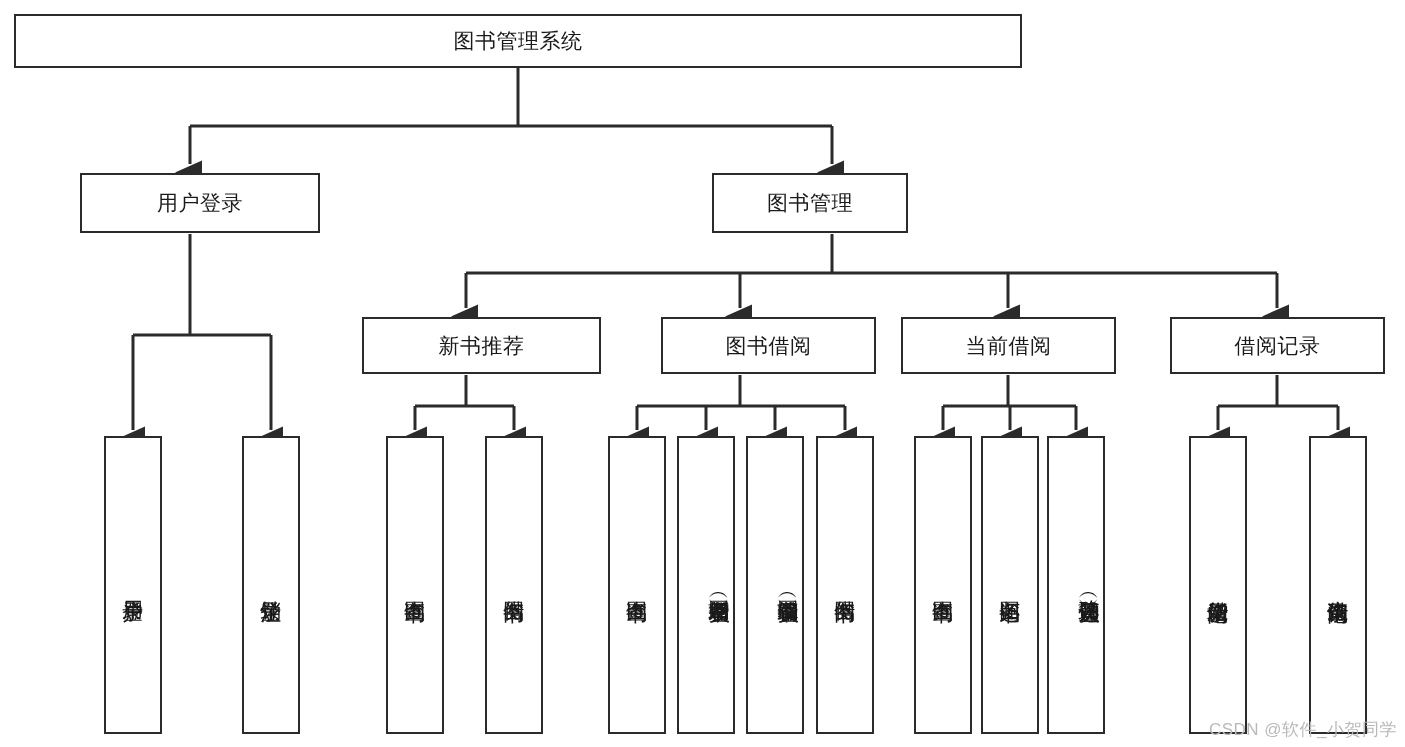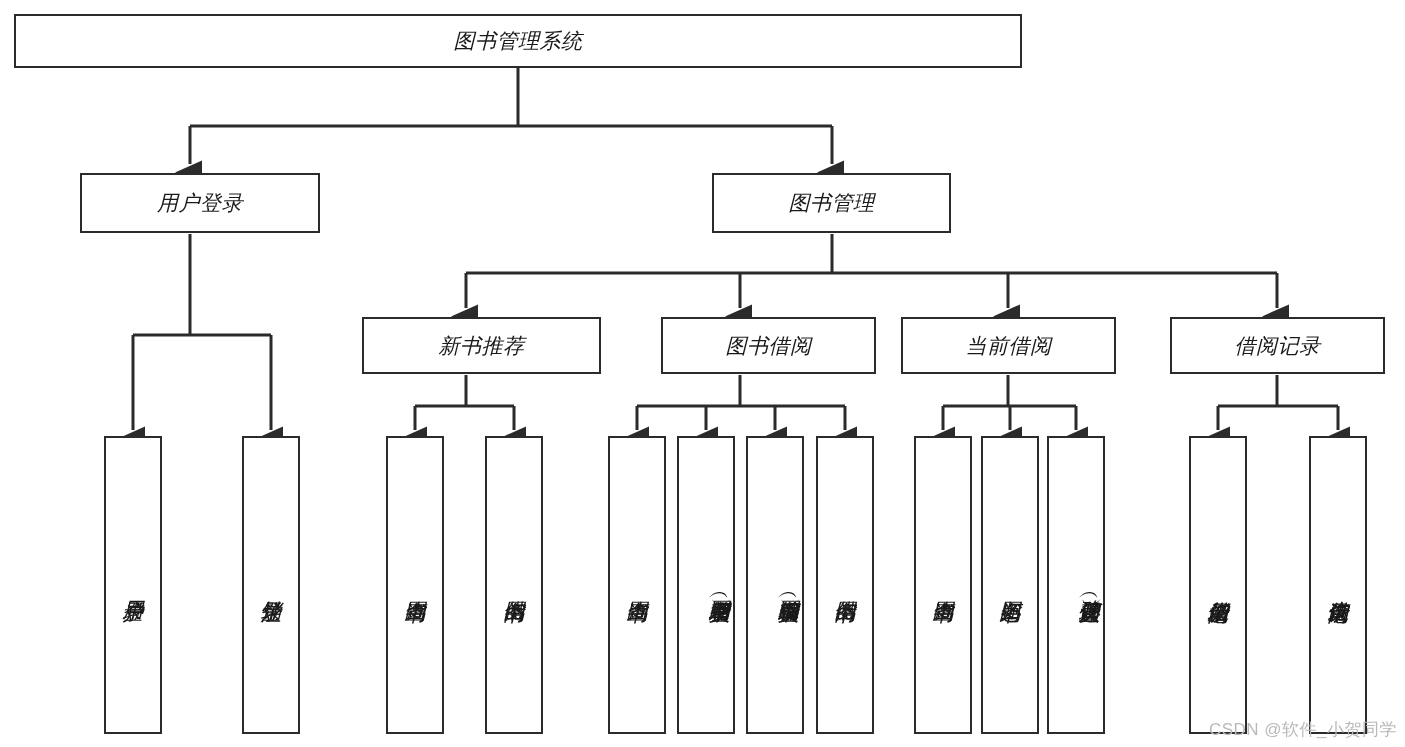--- a/index.html
+++ b/index.html
@@ -29,21 +29,20 @@
   .node {
     position: absolute;
     box-sizing: border-box;
     border: 2px solid #2b2b2b;
     background: #ffffff;
     display: flex;
     align-items: center;
     justify-content: center;
     color: #1a1a1a;
     letter-spacing: 0.5px;
-    font-style: italic;
   }
   .node-h {
     font-size: 21px;
     line-height: 1.1;
     white-space: nowrap;
   }
   .node-v {
     font-size: 21px;
     line-height: 1.30;
     writing-mode: vertical-rl;
@@ -121,21 +120,21 @@
   </svg>
 
   <div class="node node-h" style="left:14px; top:14px; width:1008px; height:54px;">
     <span>图书管理系统</span>
   </div>
 
   <div class="node node-h" style="left:80px; top:173px; width:240px; height:60px;">
     <span>用户登录</span>
   </div>
 
-  <div class="node node-h" style="left:712px; top:173px; width:239px; height:60px;">
+  <div class="node node-h" style="left:712px; top:173px; width:196px; height:60px;">
     <span>图书管理</span>
   </div>
 
   <div class="node node-h" style="left:362px; top:317px; width:239px; height:57px;">
     <span>新书推荐</span>
   </div>
 
   <div class="node node-h" style="left:661px; top:317px; width:215px; height:57px;">
     <span>图书借阅</span>
   </div>

